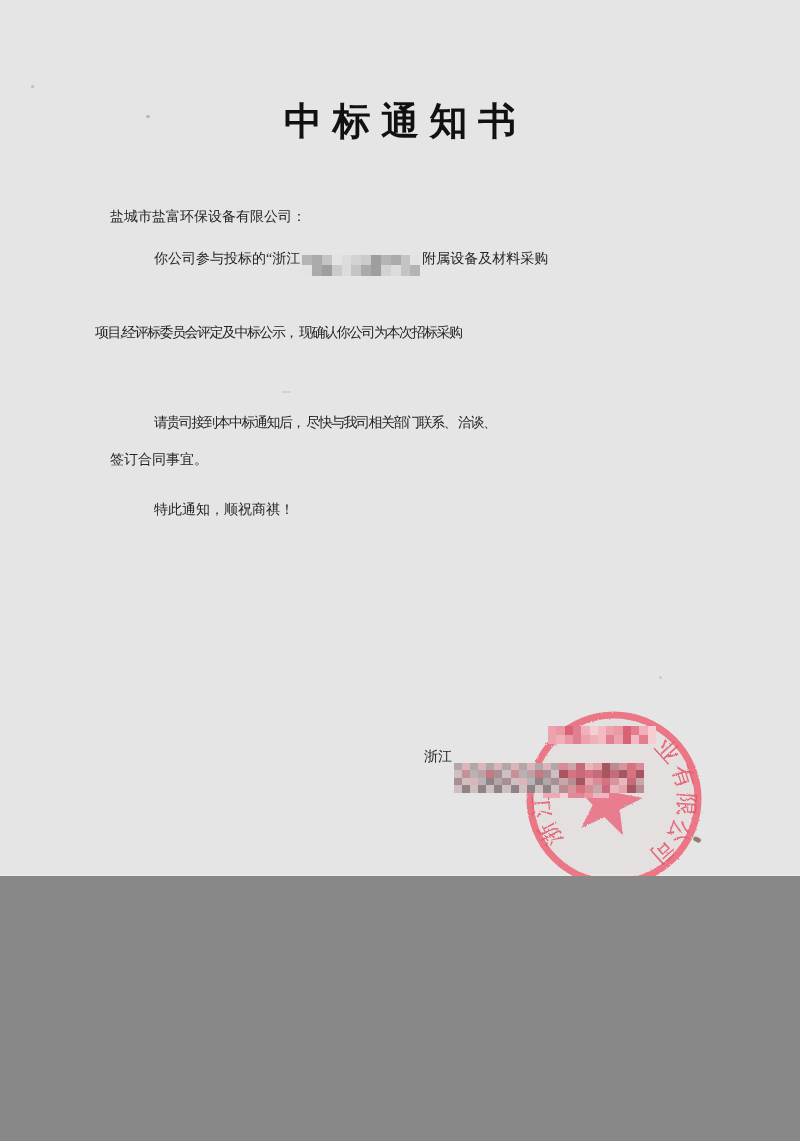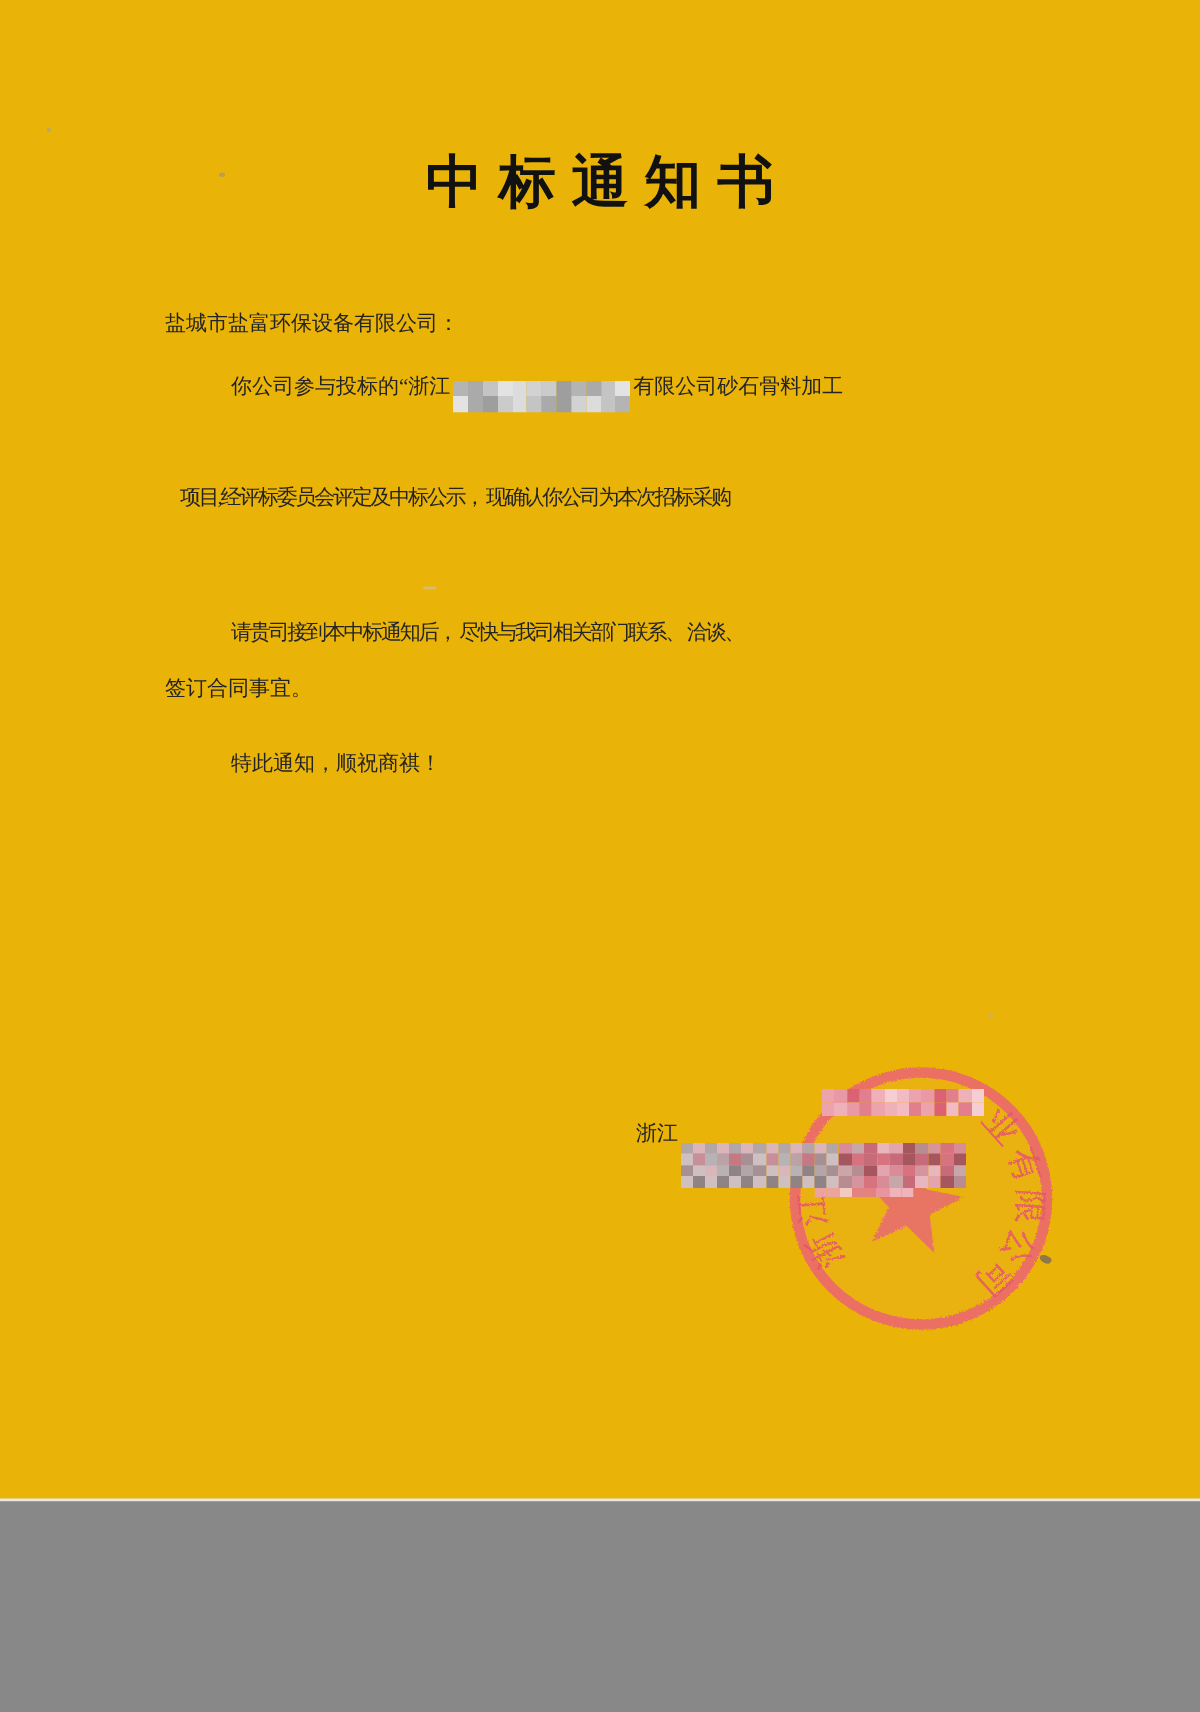--- a/index.html
+++ b/index.html
@@ -1,20 +1,20 @@
 <!DOCTYPE html>
 <html><head>
 <meta charset="utf-8">
 <style>
   html,body{margin:0;padding:0;background:#888;}
   .page{
     position:relative;
-    width:800px;height:1001px;
+    width:800px;height:876px;
     margin:0 auto;
-    background:#eab308;
+    background:#e5e5e5;
     overflow:hidden;
     font-family:"Liberation Serif","DejaVu Serif",serif;
     color:#222;
   }
   .title{
     position:absolute;top:96px;left:0;width:100%;
     text-align:center;
     font-family:"Liberation Sans","DejaVu Sans",sans-serif;
     font-weight:700;
     font-size:38px;
@@ -23,21 +23,21 @@
   .line{
     position:absolute;
     font-size:14px;
     line-height:26px;
     white-space:nowrap;
     color:#242424;
   }
   .l-salutation{left:110px;top:204px;}
   .l-p1l1{left:154px;top:246px;}
   .l-p1l2{left:110px;top:283px;letter-spacing:-1px;}
-  .l-p1l3{left:120px;top:320px;letter-spacing:-1.5px;}
+  .l-p1l3{left:95px;top:320px;letter-spacing:-1.5px;}
   .l-p1l4{left:110px;top:357px;}
   .l-p2l1{left:154px;top:410px;letter-spacing:-1.5px;}
   .l-p2l2{left:110px;top:447px;}
   .l-closing{left:154px;top:497px;}
   .l-signature{left:424px;top:744px;z-index:4;}
   .l-date{left:489px;top:781px;font-size:21px;letter-spacing:1px;z-index:4;}
 
   .mosaic{overflow:hidden;line-height:0;}
   .mosaic i{display:block;width:100%;height:100%;}
   .mosaic-inline{
@@ -96,21 +96,21 @@
         <i style="background: rgb(158, 158, 158);"></i>
         <i style="background: rgb(203, 203, 203);"></i>
         <i style="background: rgb(220, 220, 220);"></i>
         <i style="background: rgb(196, 196, 196);"></i>
         <i style="background: rgb(170, 170, 170);"></i>
         <i style="background: rgb(158, 158, 158);"></i>
         <i style="background: rgb(210, 210, 210);"></i>
         <i style="background: rgb(220, 220, 220);"></i>
         <i style="background: rgb(196, 196, 196);"></i>
         <i style="background: rgb(180, 180, 180);"></i>
-      </span><span>有限公司砂石骨料加工</span>
+      </span><span>附属设备及材料采购</span>
   </div>
   <div class="line l-p1l3">项目,经评标委员会评定及中标公示， 现确认你公司为本次招标采购</div>
 
   <div class="line l-p2l1">请贵司接到本中标通知后， 尽快与我司相关部门联系、 洽谈、</div>
   <div class="line l-closing">特此通知，顺祝商祺！</div>
 
   <div class="line l-p2l2">签订合同事宜。</div>
 
   <svg class="seal" viewBox="0 0 180 180" width="180" height="180">
     <defs>

